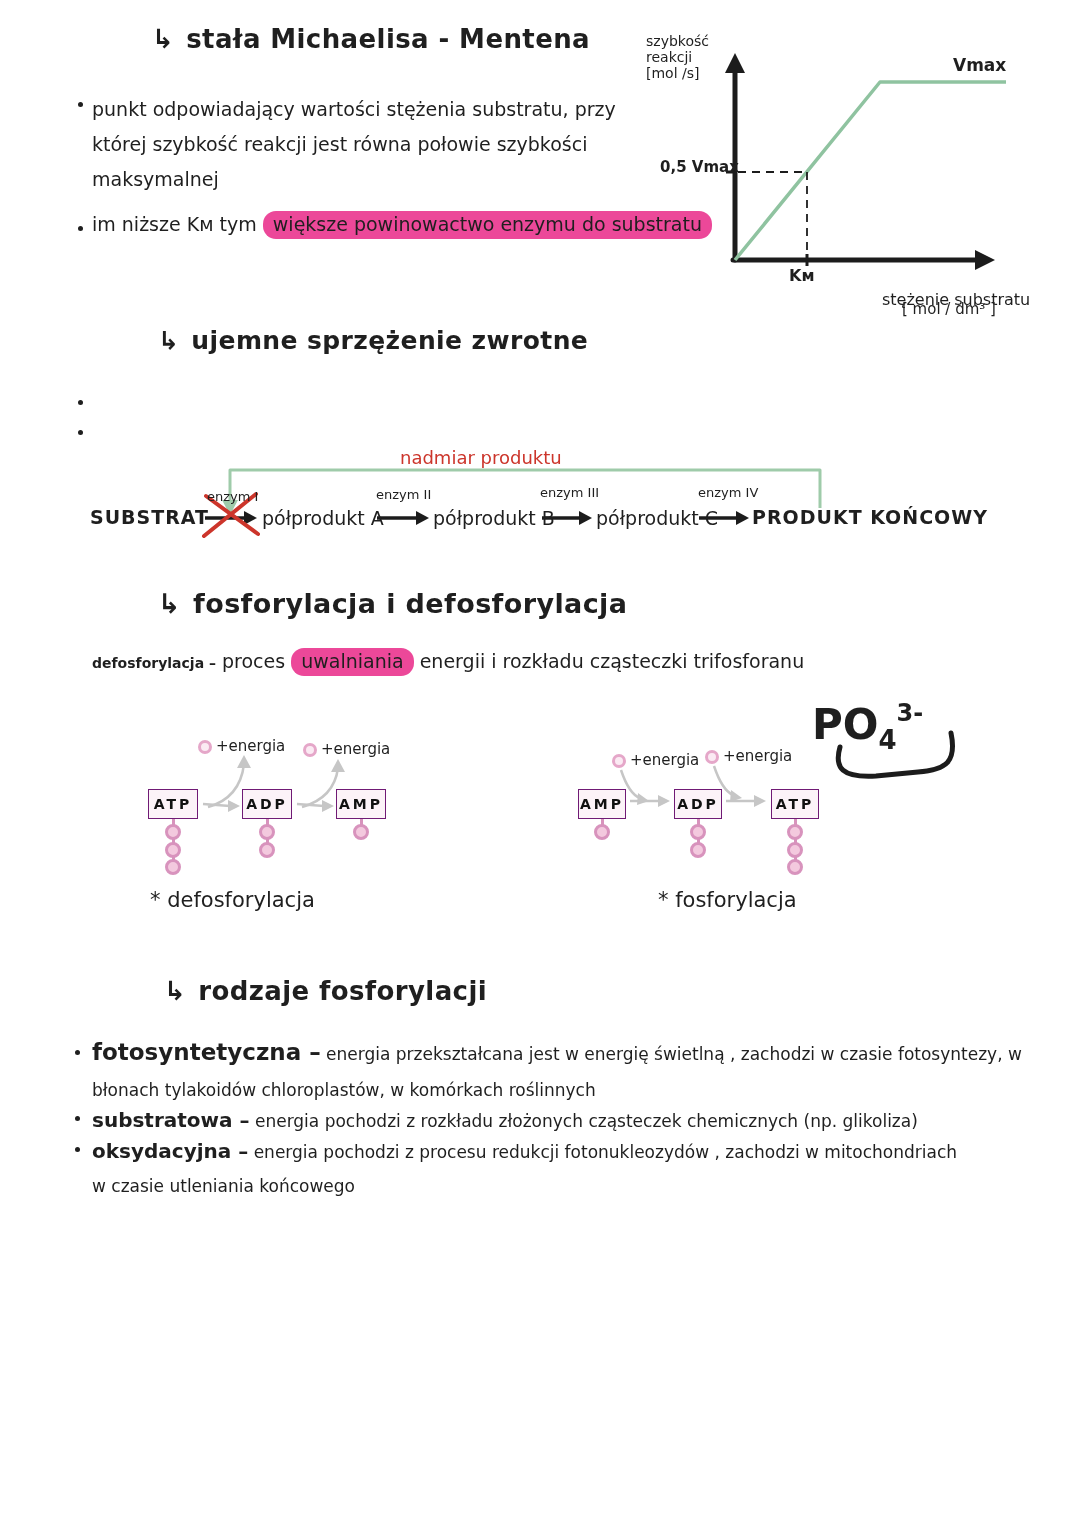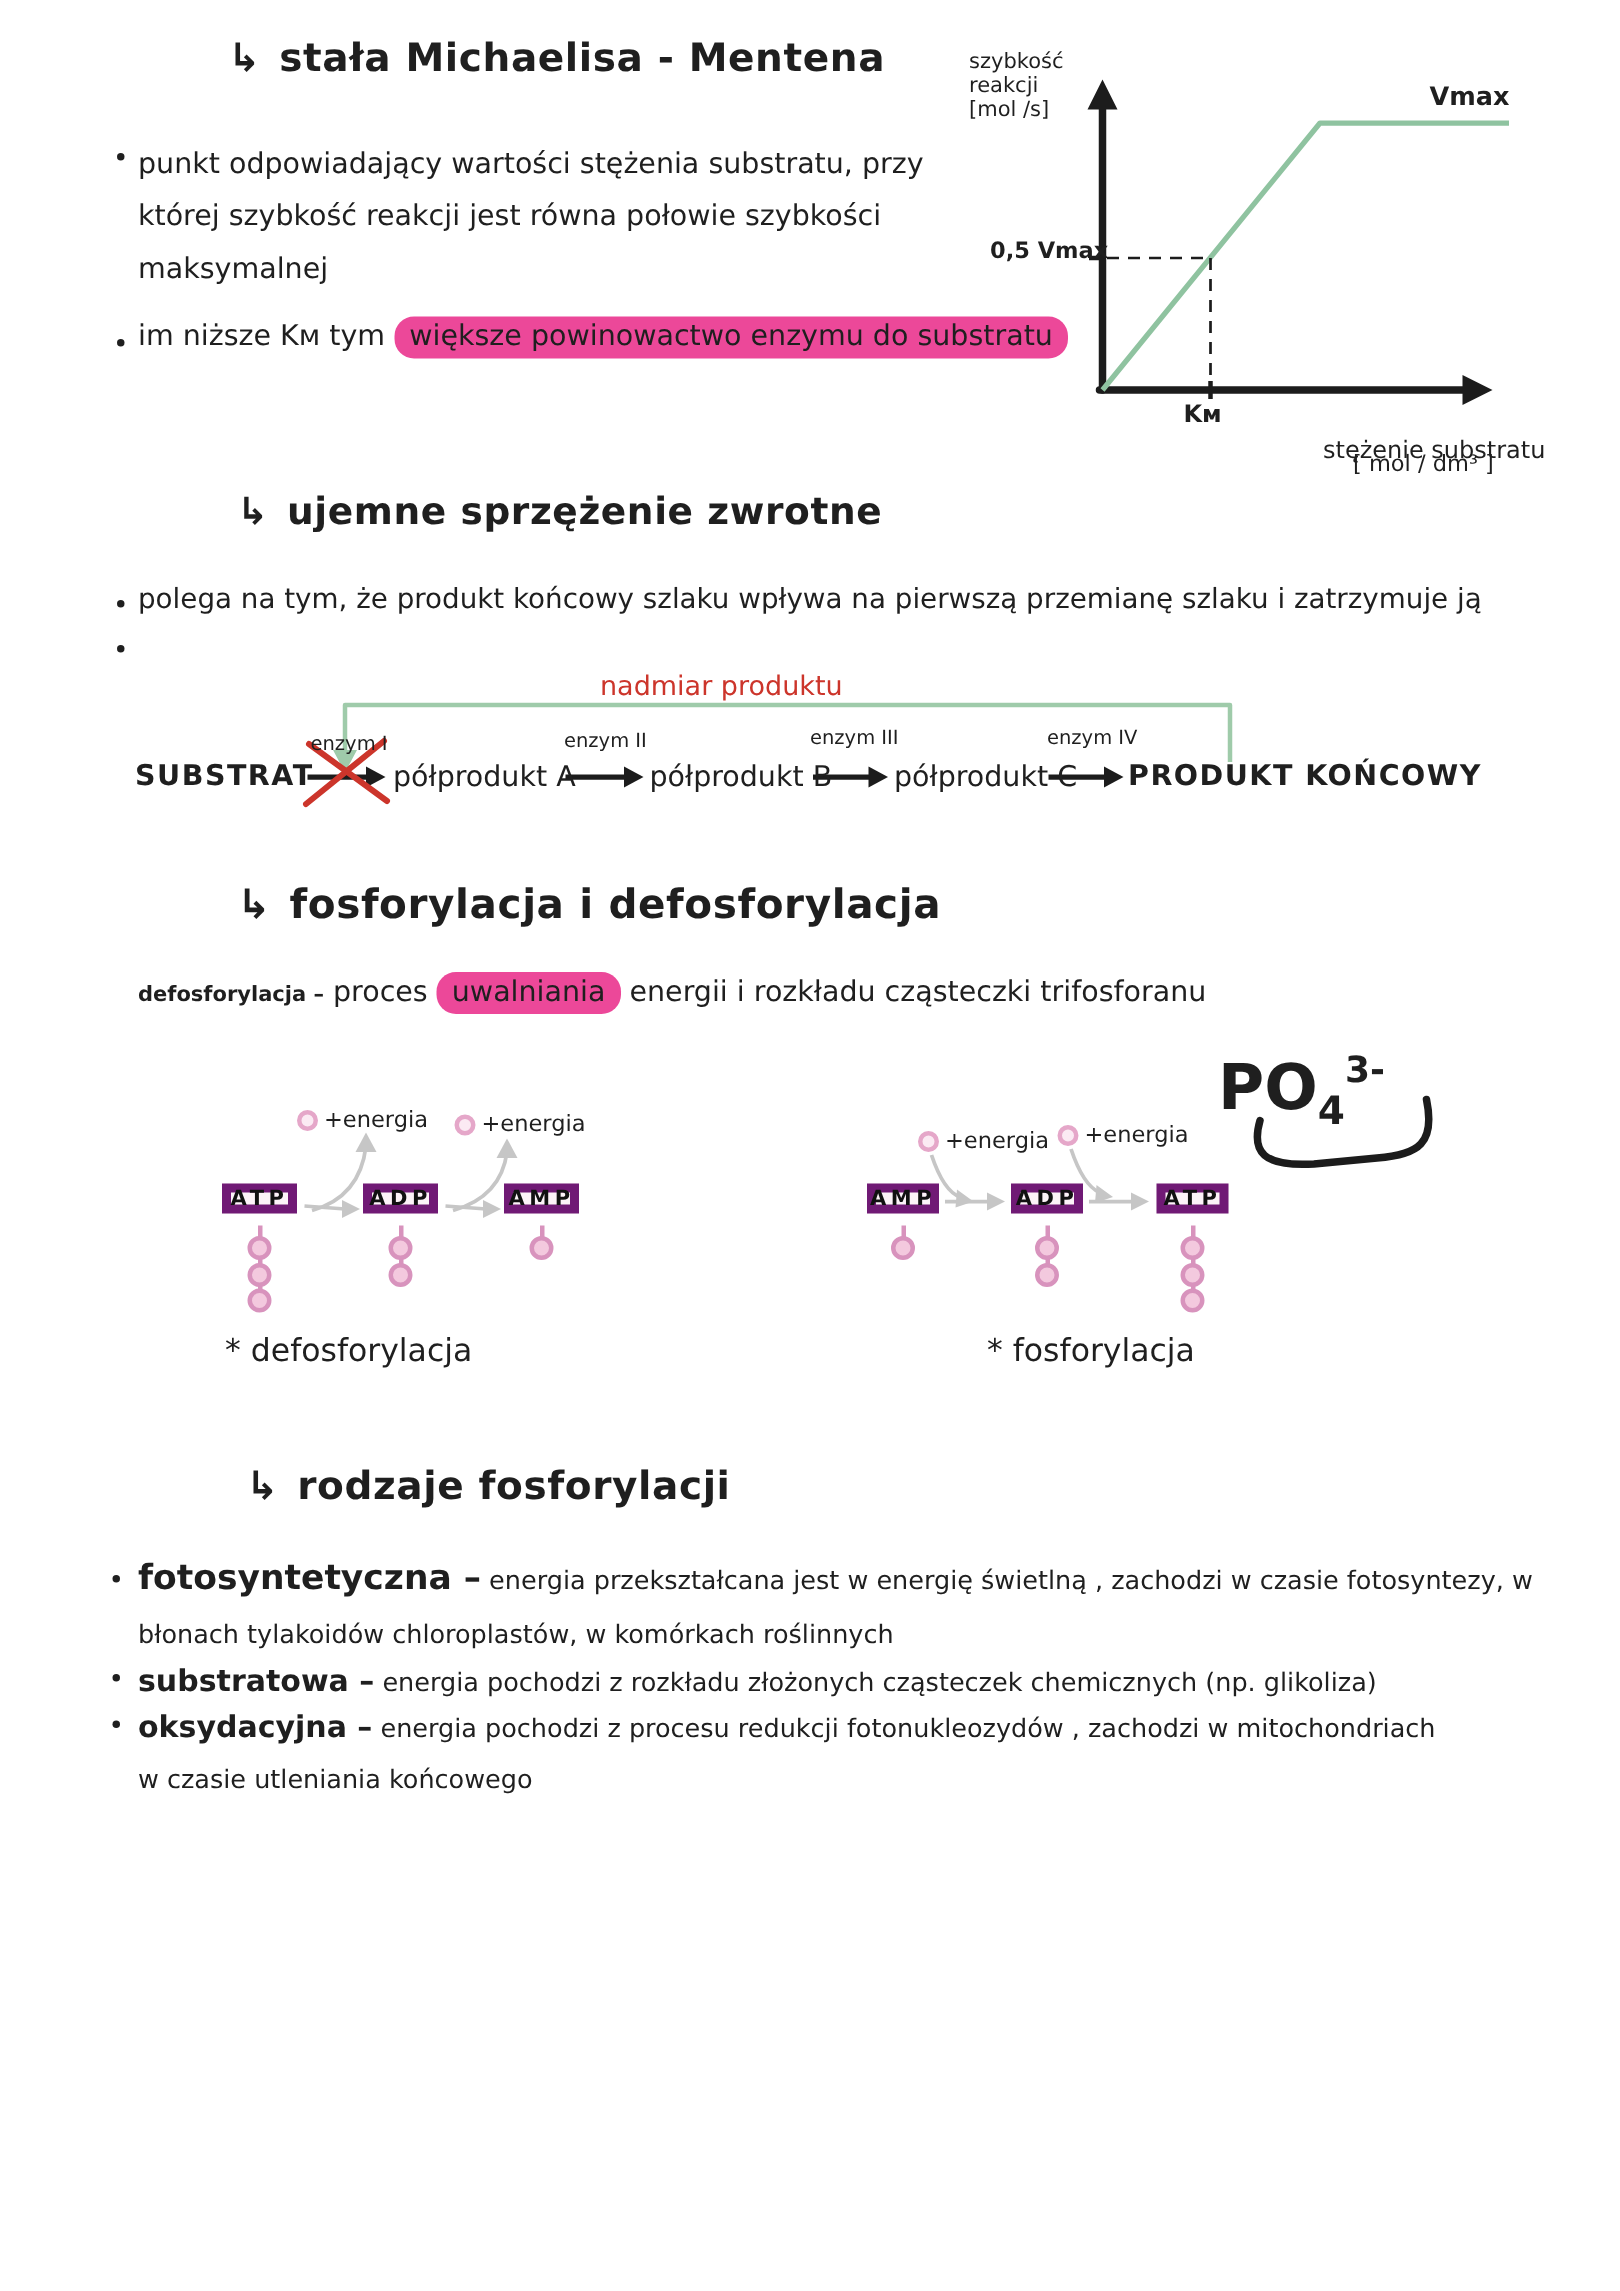--- a/index.html
+++ b/index.html
@@ -6,21 +6,21 @@
   html,body{background:#ffffff}
   .page{position:relative;width:1080px;height:1527px;background:#ffffff;
         font-family:"DejaVu Sans",sans-serif;color:#1f1f1f;overflow:hidden}
   .abs{position:absolute}
   .heading{font-weight:700;letter-spacing:.4px;white-space:nowrap}
   .arrow{font-weight:700;margin-right:12px}
   .nowrap{white-space:nowrap}
   .hl{background:#ec4899;border-radius:13px;padding:2px 10px 4px}
   .dot{width:5px;height:5px;border-radius:50%;background:#1f1f1f}
   .term{font-weight:700}
-  .box{position:absolute;width:50px;height:20px;border:6px solid #701a75;background:#fcf3f8;
+  .box{position:absolute;width:50px;height:30px;border:1px solid #701a75;background:#fcf3f8;
        display:flex;align-items:center;justify-content:center;font-weight:700;font-size:14px;
        letter-spacing:3px;color:#111}
   .pcirc{position:absolute;width:16px;height:16px;border:3px solid #d893bd;background:#f3c9de;border-radius:50%}
   .conn{position:absolute;width:3px;background:#d893bd}
   .ecirc{position:absolute;width:14px;height:14px;border:3px solid #e5a7c9;background:#fbeaf3;border-radius:50%}
   .energy{position:absolute;font-size:15px;white-space:nowrap}
   .cap{font-size:21px;white-space:nowrap}
   .enz{position:absolute;font-size:13px;white-space:nowrap}
   .pw{position:absolute;font-size:19px;white-space:nowrap}
   .pwb{font-weight:700;letter-spacing:1px}
@@ -66,21 +66,20 @@
   <div class="abs nowrap" style="left:953px;top:55px;font-size:17px;font-weight:700">Vmax</div>
   <div class="abs nowrap" style="left:789px;top:266px;font-size:16px;font-weight:700">Kᴍ</div>
   <div class="abs nowrap" style="left:882px;top:290px;font-size:16px">stężenie substratu</div>
   <div class="abs nowrap" style="left:902px;top:300px;font-size:15px">[ mol / dm³ ]</div>
 
   <div class="abs heading" style="left:158px;top:326px;font-size:25px">
     <span class="arrow">↳</span><span>ujemne sprzężenie zwrotne</span>
   </div>
 
   <div class="abs dot" style="left:78px;top:400px"></div>
-  <div class="abs nowrap" style="left:92px;top:389px;font-size:18.5px">polega na tym, że produkt końcowy szlaku wpływa na pierwszą przemianę szlaku i zatrzymuje ją</div>
   <div class="abs dot" style="left:78px;top:430px"></div>
 
   <svg class="layer" style="left:0;top:440px" width="1080" height="120">
     <path d="M 230,62 L 230,30 L 820,30 L 820,68" stroke="#9fcbaa" stroke-width="3" fill="none" stroke-linejoin="round"></path>
     <polygon points="222,60 238,60 230,75" fill="#9fcbaa"></polygon>
     <line x1="205" y1="78" x2="246" y2="78" stroke="#1c1c1c" stroke-width="3.5"></line>
     <polygon points="257,78 244,71 244,85" fill="#1c1c1c"></polygon>
     <line x1="377" y1="78" x2="418" y2="78" stroke="#1c1c1c" stroke-width="3.5"></line>
     <polygon points="429,78 416,71 416,85" fill="#1c1c1c"></polygon>
     <line x1="542" y1="78" x2="581" y2="78" stroke="#1c1c1c" stroke-width="3.5"></line>

